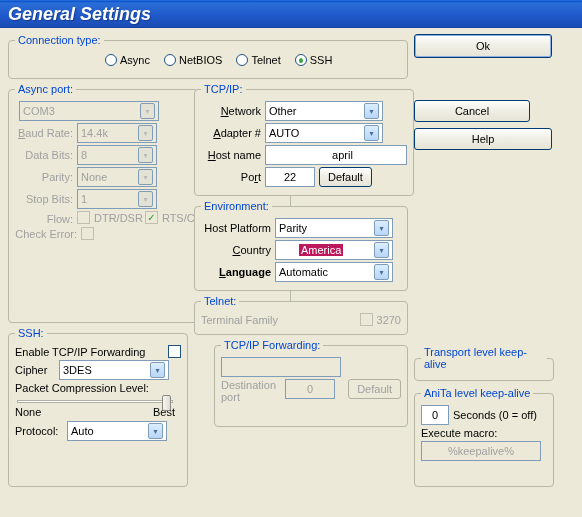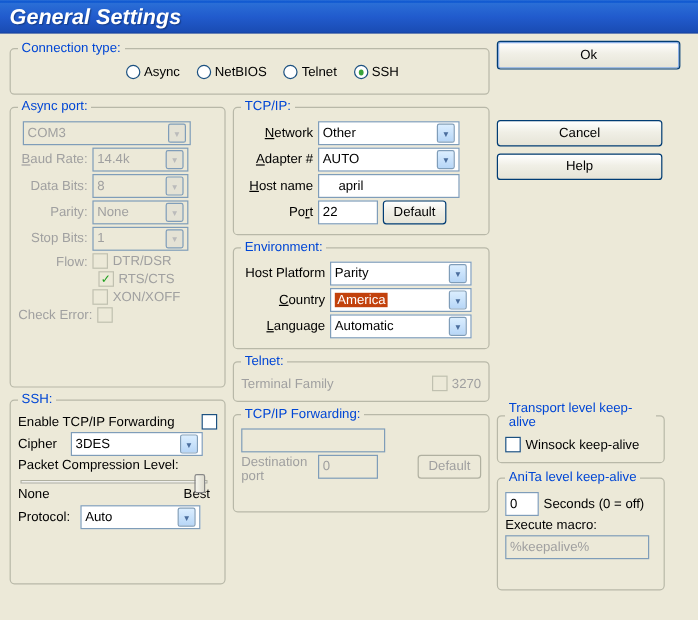--- a/index.html
+++ b/index.html
@@ -26,21 +26,21 @@
     background:#ece9d8;
   }
   legend { color:#0046d5; padding:0 3px; font-size:11px; }
 
   .row { display:flex; align-items:center; gap:4px; margin:2px 0; }
   .lbl { text-align:right; color:#000; }
   .lbl.dis { color:#a0a0a0; }
 
   input[type=text].inp, .sel, select {
     height:20px; border:1px solid #7f9db9; background:#fff;
-    padding:1px 3px; font-size:11px;
+    padding:1px 3px; font-size:11px;text-align:center;
   }
   .sel { display:flex; align-items:center; justify-content:space-between; }
   .sel .arrow {
     width:15px; height:16px;
     background:linear-gradient(to bottom,#dbeeff,#b7d6f7);
     border:1px solid #7f9db9; border-radius:2px;
     display:flex; align-items:center; justify-content:center;
     font-size:8px; color:#4b6e9e;
   }
   .sel.dis { background:#ece9d8; color:#a0a0a0; }
@@ -81,21 +81,21 @@
   }
 
   .topgrid{ display:flex; gap:6px; }
   .leftcol{ width:180px; display:flex; flex-direction:column; gap:4px;}
   .midcol{ width:214px; display:flex; flex-direction:column; gap:4px;}
   .rightcol{ width:140px; display:flex; flex-direction:column; gap:6px;}
 
   .conn-radio-row{ display:flex; gap:14px; padding:4px 8px 6px 90px;}
   .conn-radio-row .opt{ display:flex; align-items:center; gap:3px;}
 
-  .selected-blue { background:#c2410c; color:#fff; padding:0 2px; }
+  .selected-blue { background:#be185d; color:#fff; padding:0 2px;margin-left:20px; }
 </style>
 </head>
 <body>
 
 <div class="titlebar">General Settings</div>
 
 <div class="client">
 
   <div class="topgrid">
 
@@ -159,21 +159,21 @@
             </div>
             <div class="row">
               <span class="lbl dis" style="width:58px;">Stop Bits:</span>
               <div class="sel dis" style="width:80px;">
                 <span>1</span>
                 <span class="arrow">▾</span>
               </div>
             </div>
             <div class="row" style="align-items:flex-start;">
               <span class="lbl dis" style="width:58px; margin-top:2px;">Flow:</span>
-              <div style="display:flex; flex-direction:column; gap:2px;">
+              <div style="display:flex; flex-direction:row; gap:2px;">
                 <div style="display:flex; gap:4px; align-items:center;">
                   <span class="chk dis"></span>
                   <span class="lbl dis">DTR/DSR</span>
                 </div>
                 <div style="display:flex; gap:4px; align-items:center;justify-content:center;">
                   <span class="chk dis checked"></span>
                   <span class="lbl dis">RTS/CTS</span>
                 </div>
                 <div style="display:flex; gap:4px; align-items:center;">
                   <span class="chk dis"></span>
@@ -234,21 +234,21 @@
             </div>
             <div class="row">
               <span class="lbl" style="width:60px;"><span class="und">A</span>dapter #</span>
               <div class="sel" style="width:118px;">
                 <span>AUTO</span>
                 <span class="arrow">▾</span>
               </div>
             </div>
             <div class="row">
               <span class="lbl" style="width:60px;"><span class="und">H</span>ost name</span>
-              <input type="text" class="inp" style="width: 118px; padding-left: 16px;" value="april">
+              <input type="text" class="inp" style="width: 142px; padding-left: 16px;" value="april">
             </div>
             <div class="row">
               <span class="lbl" style="width:60px;">Po<span class="und">r</span>t</span>
               <input type="text" class="inp" style="width: 50px;" value="22">
               <div class="btn small">Default</div>
             </div>
           </fieldset>
 
           <fieldset>
             <legend>Environment:</legend>
@@ -260,69 +260,65 @@
               </div>
             </div>
             <div class="row">
               <span class="lbl" style="width:70px;"><span class="und">C</span>ountry</span>
               <div class="sel" style="width:118px;">
                 <span class="selected-blue">America</span>
                 <span class="arrow">▾</span>
               </div>
             </div>
             <div class="row">
-              <span class="lbl" style="width:70px;"><span class="und">L</span>anguage</span>
+              <span class="lbl" style="width:70px;font-weight:bold;"><span class="und">L</span>anguage</span>
               <div class="sel" style="width:118px;">
                 <span>Automatic</span>
                 <span class="arrow">▾</span>
               </div>
             </div>
           </fieldset>
 
           <fieldset>
             <legend>Telnet:</legend>
             <div class="row">
               <span class="lbl dis" style="width:88px; text-align:left;">Terminal Family</span>
               <span style="flex:1;"></span>
               <span class="chk dis"></span>
               <span class="lbl dis">3270</span>
             </div>
           </fieldset>
 
-          <fieldset style="height:88px;">
+          <fieldset style="height:88px;margin-left:20px;">
             <legend>TCP/IP Forwarding:</legend>
             <div class="row" style="align-items:flex-start;">
               <input type="text" class="inp dis" style="width: 120px;" value="">
             </div>
             <div class="row" style="align-items:flex-start;">
               <span class="lbl dis" style="width:60px; text-align:left; line-height:12px;">Destination port</span>
               <input type="text" class="inp dis" style="width: 50px;" value="0">
               <span style="flex:1;"></span>
               <div class="btn small dis">Default</div>
             </div>
           </fieldset>
 
         </div>
       </div>
     </div>
 
     <div class="rightcol">
-      <div class="btn primary" style="width:153px; height:24px;text-align:right;">Ok</div>
+      <div class="btn primary" style="width:138px; height:24px;text-align:right;">Ok</div>
       <div style="height:30px;"></div>
-      <div class="btn" style="width:138px; height:22px;">Cancel</div>
+      <div class="btn" style="width:116px; height:22px;">Cancel</div>
       <div class="btn" style="width:138px; height:22px;">Help</div>
 
       <div style="flex:1;"></div>
 
       <fieldset style="margin-top:172px;">
         <legend>Transport level keep-alive</legend>
-        <div class="row">
-          <span class="chk"></span>
-          <span>Winsock keep-alive</span>
-        </div>
       </fieldset>
 
       <fieldset style="height:100px;">
         <legend>AniTa level keep-alive</legend>
         <div class="row">
           <input type="text" class="inp" style="width: 28px;" value="0">
           <span>Seconds (0 = off)</span>
         </div>
         <div class="row">
           <span class="lbl" style="text-align:center;">Execute macro:</span>

